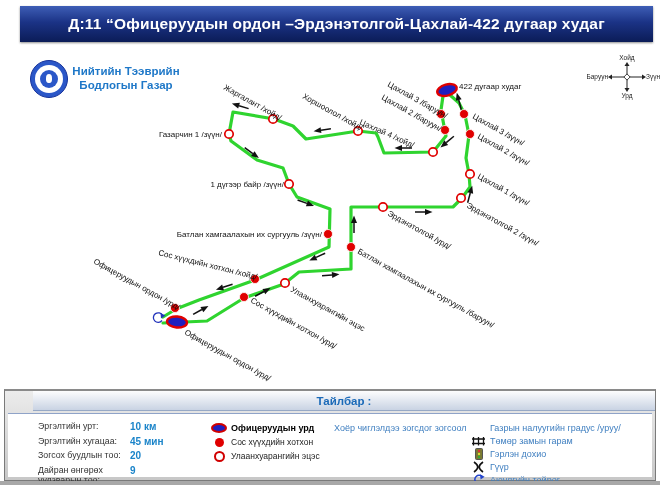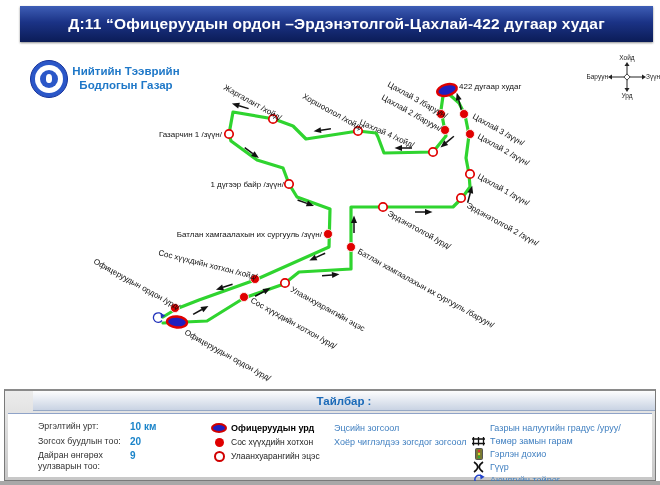--- a/index.html
+++ b/index.html
@@ -198,20 +198,24 @@
   <div class="legend-title-bar">
     <span>Тайлбар :</span>
   </div>
   <div class="legend-body">
     <div class="lg-col" id="legend-stats">
         <div class="stat-row">
           <div class="stat-label">Эргэлтийн урт:</div>
           <div class="stat-value">10 км</div>
         </div>
         <div class="stat-row">
+          <div class="stat-label">Эргэлтийн хугацаа:</div>
+          <div class="stat-value">45 мин</div>
+        </div>
+        <div class="stat-row">
           <div class="stat-label">Зогсох буудлын тоо:</div>
           <div class="stat-value">20</div>
         </div>
         <div class="stat-row">
           <div class="stat-label">Дайран өнгөрөх уулзварын тоо:</div>
           <div class="stat-value">9</div>
         </div>
       </div>
     <div class="lg-col" id="legend-symbols">
         <div class="sym-row">
@@ -227,21 +231,20 @@
           <div class="sym-label">Сос хүүхдийн хотхон</div>
         </div>
         <div class="sym-row">
           <div class="sym-icon">
             <span class="ic-open"></span>
           </div>
           <div class="sym-label">Улаанхуарангийн эцэс</div>
         </div>
       </div>
     <div class="lg-col" id="legend-descs">
-        <div class="desc-row">Эцсийн зогсоол</div>
         <div class="desc-row">Хоёр чиглэлдээ зогсдог зогсоол</div>
       </div>
     <div class="lg-col" id="legend-extras">
         <div class="ext-row">
           <div class="ext-icon"></div>
           <div class="ext-label">Газрын налуугийн градус /уруу/</div>
         </div>
         <div class="ext-row">
           <div class="ext-icon">
             <svg width="15" height="10">

